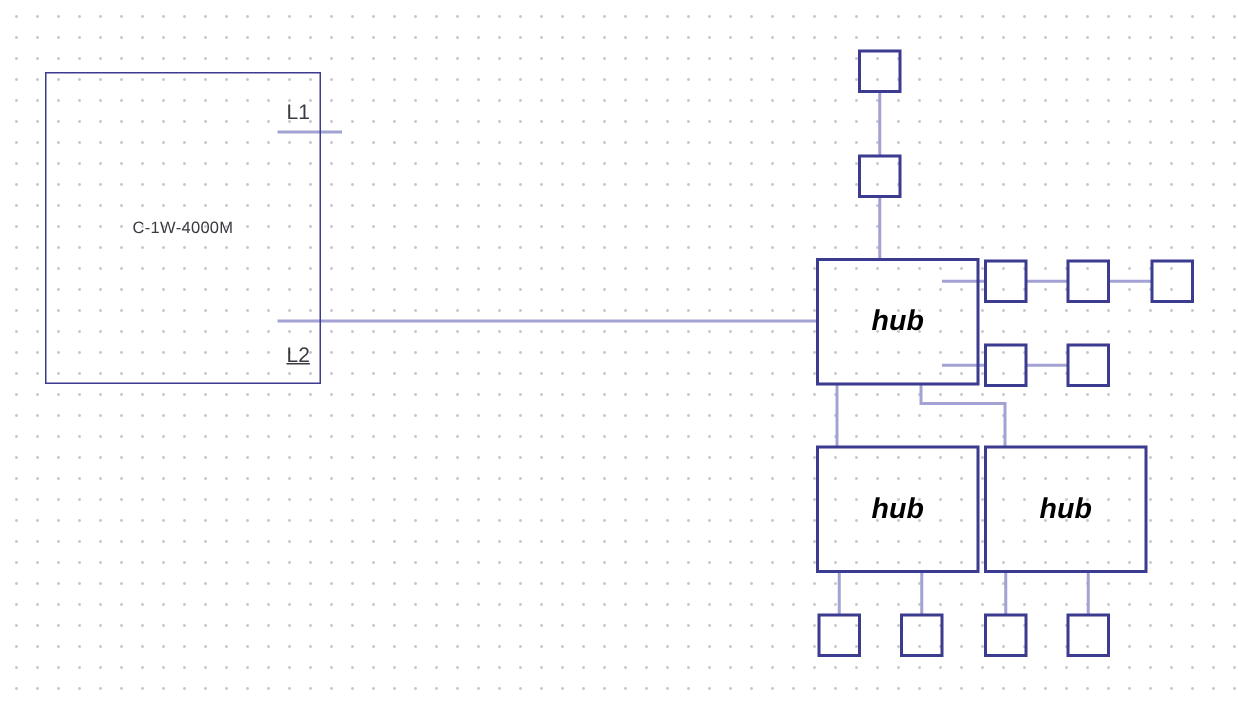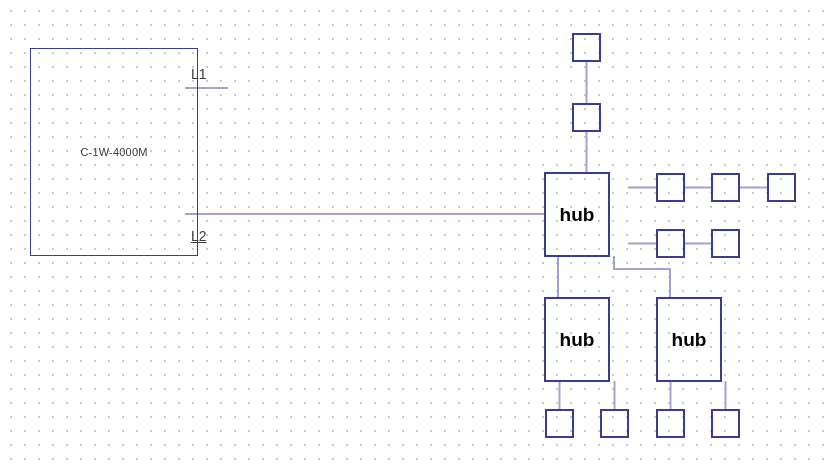--- a/index.html
+++ b/index.html
@@ -36,30 +36,30 @@
   .shape {
     position: absolute;
     border: 2px solid var(--shape-border);
     background: transparent;
     display: flex;
     align-items: center;
     justify-content: center;
   }
   .device {
     left: 30px; top: 48px;
-    width: 168px; height: 208px;
+    width: 184px; height: 208px;
     border-width: 1.5px;
   }
   .device-label {
     font-size: 11px;
     color: var(--small-label);
     letter-spacing: 0.2px;
   }
   .hub {
-    width: 66px; height: 85px;
+    width: 109px; height: 85px; font-style: italic;
   }
   .hub-main  { left: 544px; top: 172px; }
   .hub-ll    { left: 544px; top: 297px; }
   .hub-lr    { left: 656px; top: 297px; }
   .hub-label {
     font-size: 19px;
     font-weight: bold;
     color: var(--hub-label);
   }
   .endpoint {

